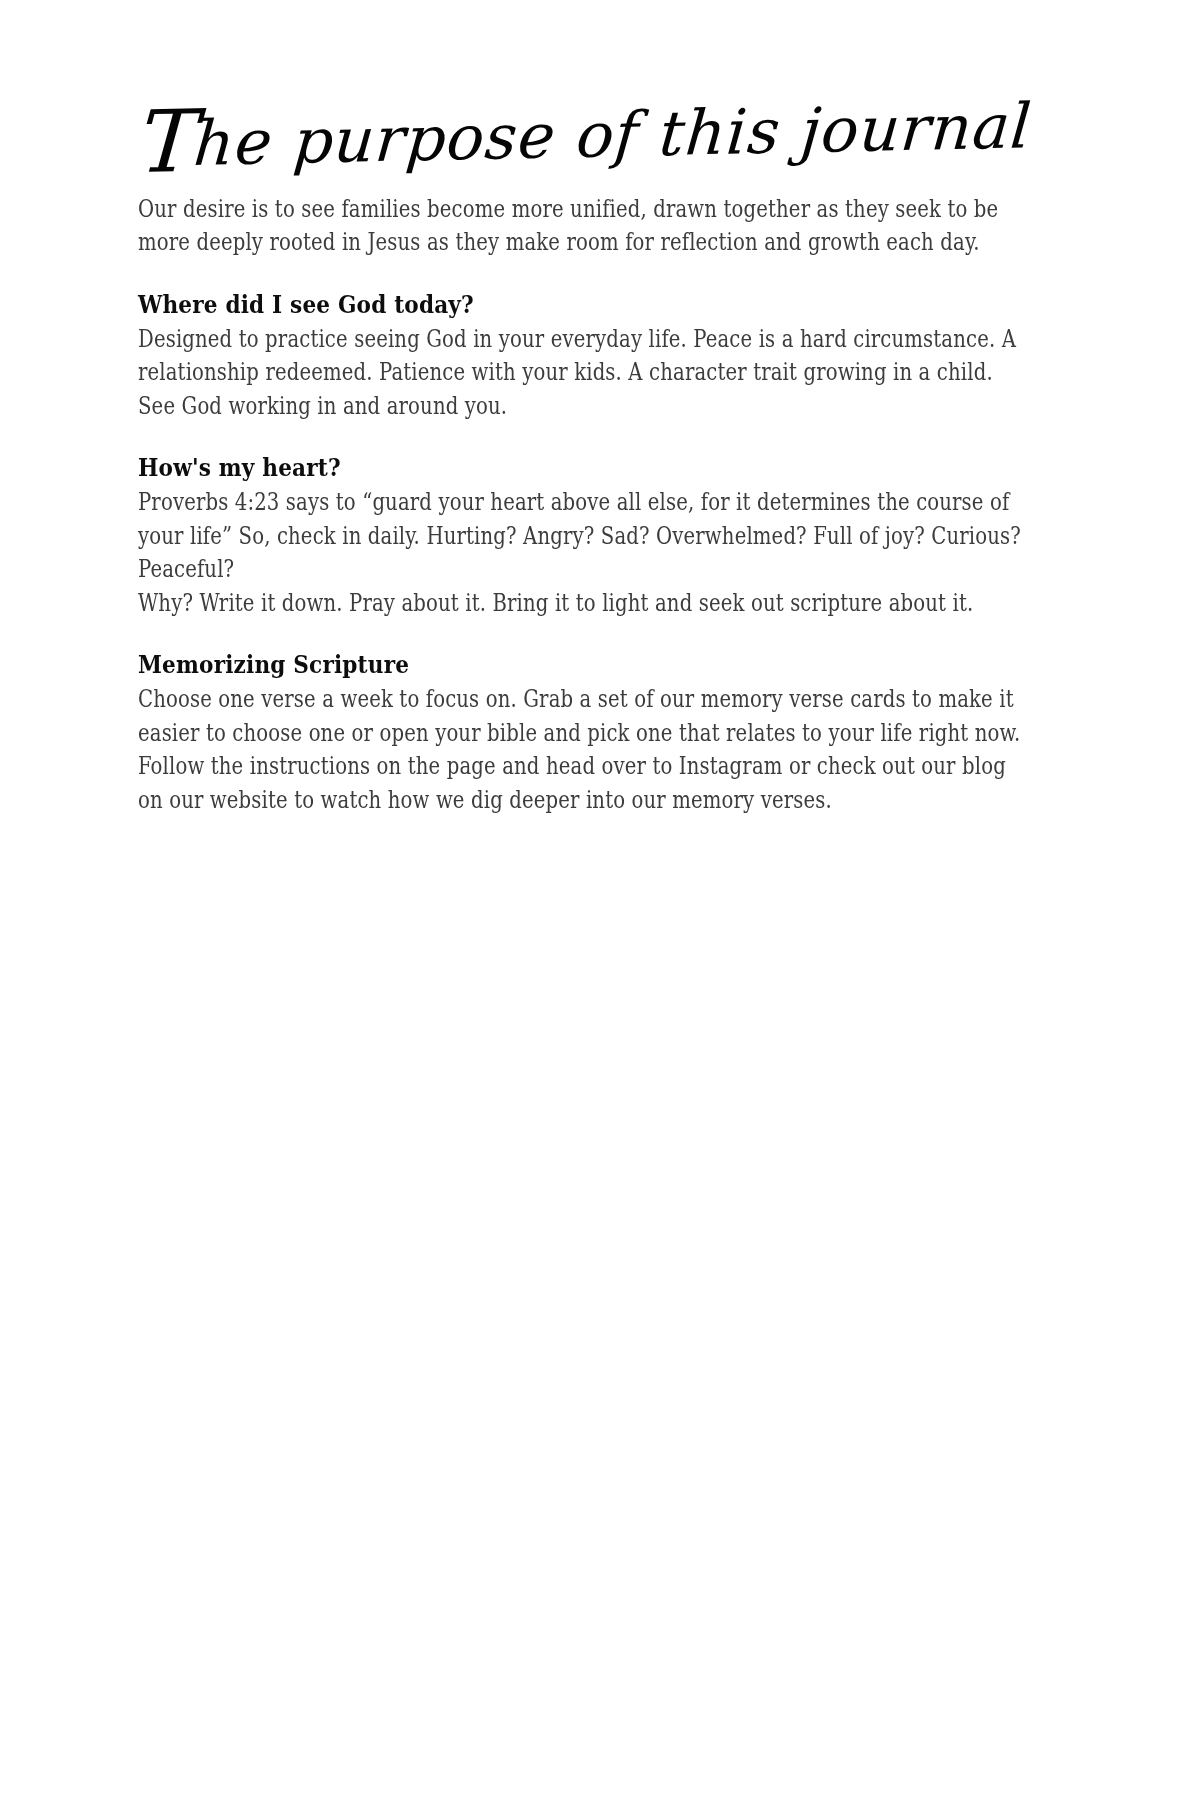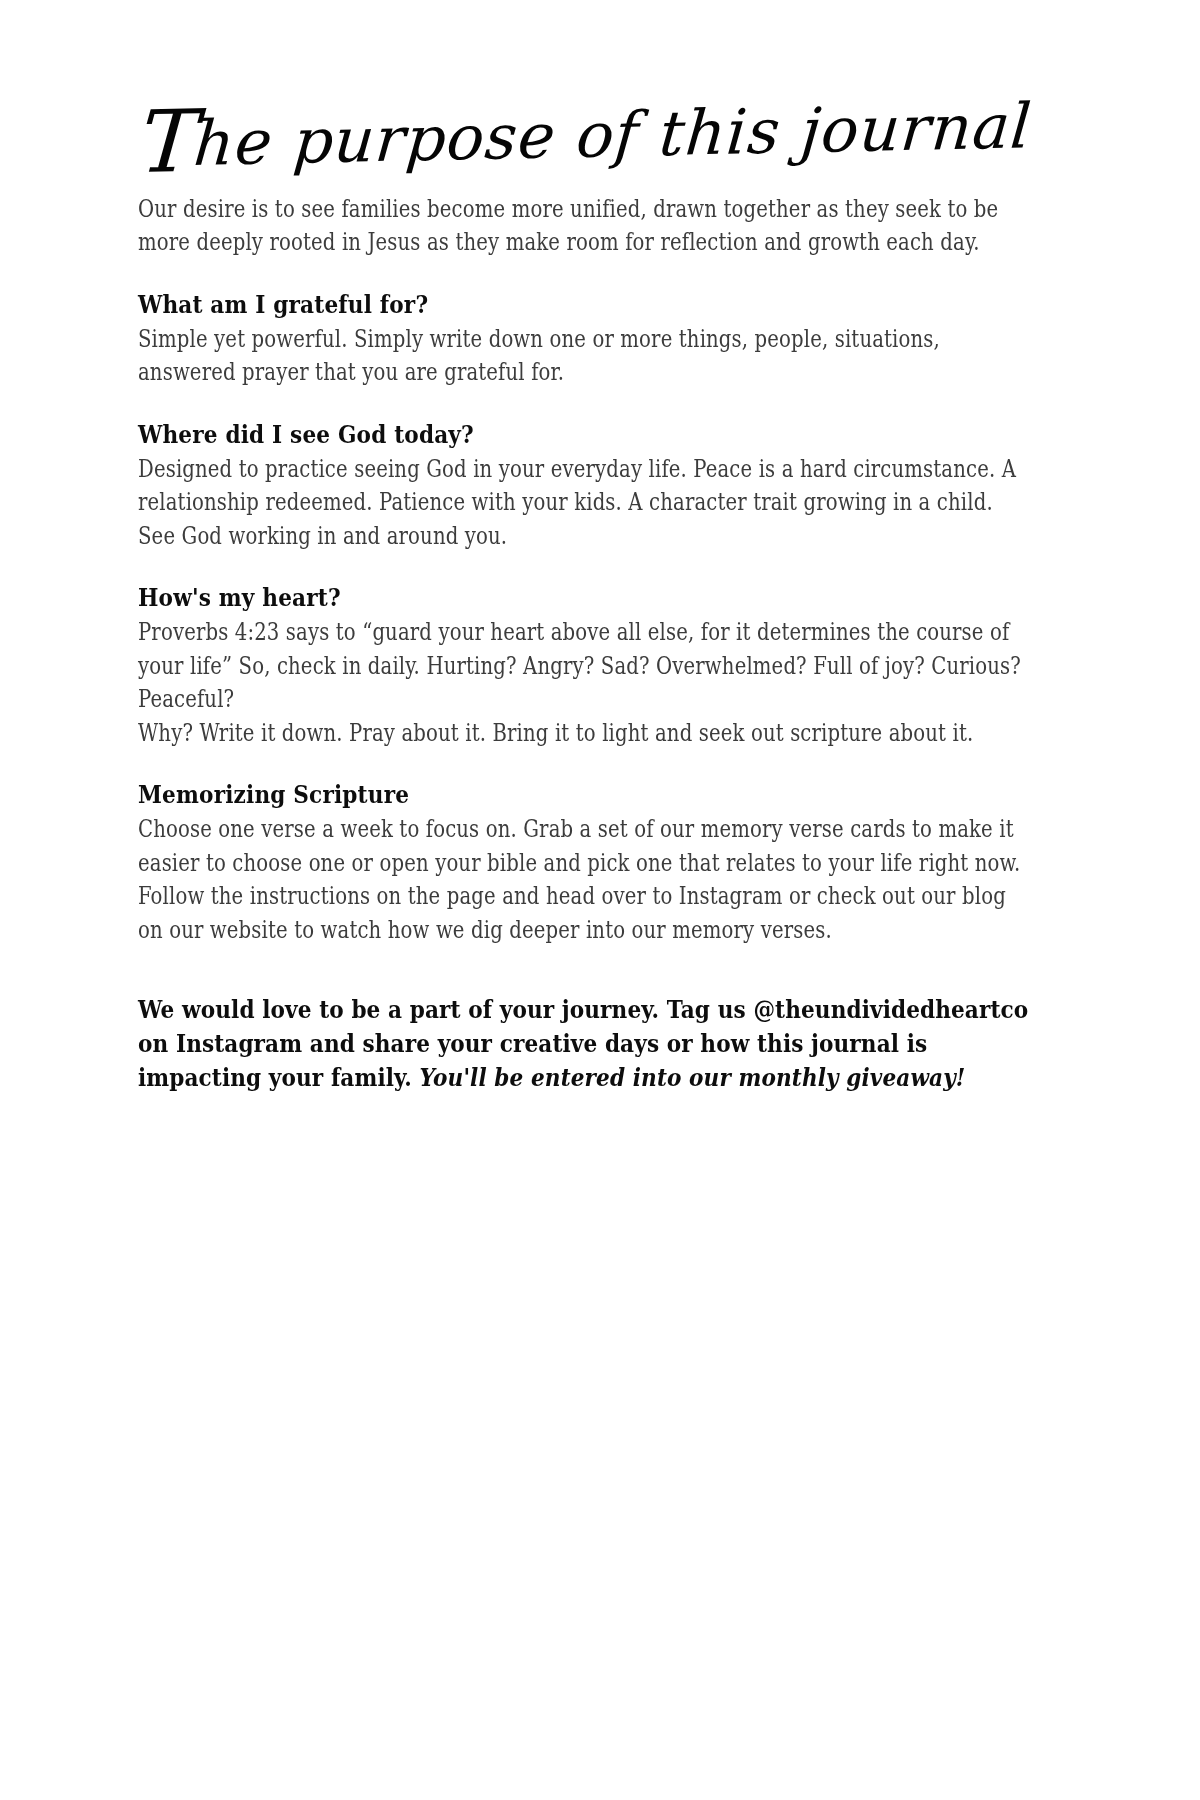--- a/index.html
+++ b/index.html
@@ -103,42 +103,35 @@
 <div class="page">
   <div class="content">
 
     <h1 class="doc-title"><span class="cap">T</span><span>he purpose of this journal</span></h1>
 
     <div class="sec">
       <p class="body">Our desire is to see families become more unified, drawn together as they seek to be more deeply rooted in Jesus as they make room for reflection and growth each day.</p>
     </div>
 
 
-    <div class="sec">
-      <h2 class="section-heading">What am I grateful for?</h2>
-      <p class="body">Simple yet powerful. Simply write down one or more things, people, situations, answered prayer that you are grateful for.</p>
-    </div>
 
     <div class="sec">
       <h2 class="section-heading">Where did I see God today?</h2>
       <p class="body">Designed to practice seeing God in your everyday life. Peace is a hard circumstance. A relationship redeemed. Patience with your kids. A character trait growing in a child. See God working in and around you.</p>
     </div>
 
 
     <div class="sec">
       <h2 class="section-heading">How's my heart?</h2>
       <p class="body">Proverbs 4:23 says to “guard your heart above all else, for it determines the course of your life” So, check in daily. Hurting? Angry? Sad? Overwhelmed? Full of joy? Curious? Peaceful?</p>
       <p class="body">Why? Write it down. Pray about it. Bring it to light and seek out scripture about it.</p>
     </div>
 
     <div class="sec">
       <h2 class="section-heading">Memorizing Scripture</h2>
       <p class="body">Choose one verse a week to focus on. Grab a set of our memory verse cards to make it easier to choose one or open your bible and pick one that relates to your life right now. Follow the instructions on the page and head over to Instagram or check out our blog on our website to watch how we dig deeper into our memory verses.</p>
     </div>
 
     <div class="spacer-sm"></div>
 
-    <div class="sec">
-      <p class="closing"><span>We would love to be a part of your journey. Tag us @theundividedheartco on Instagram and share your creative days or how this journal is impacting your family. </span><span class="giveaway">You'll be entered into our monthly giveaway!</span></p>
-    </div>
 
   </div>
 </div>
 
 </body></html>

